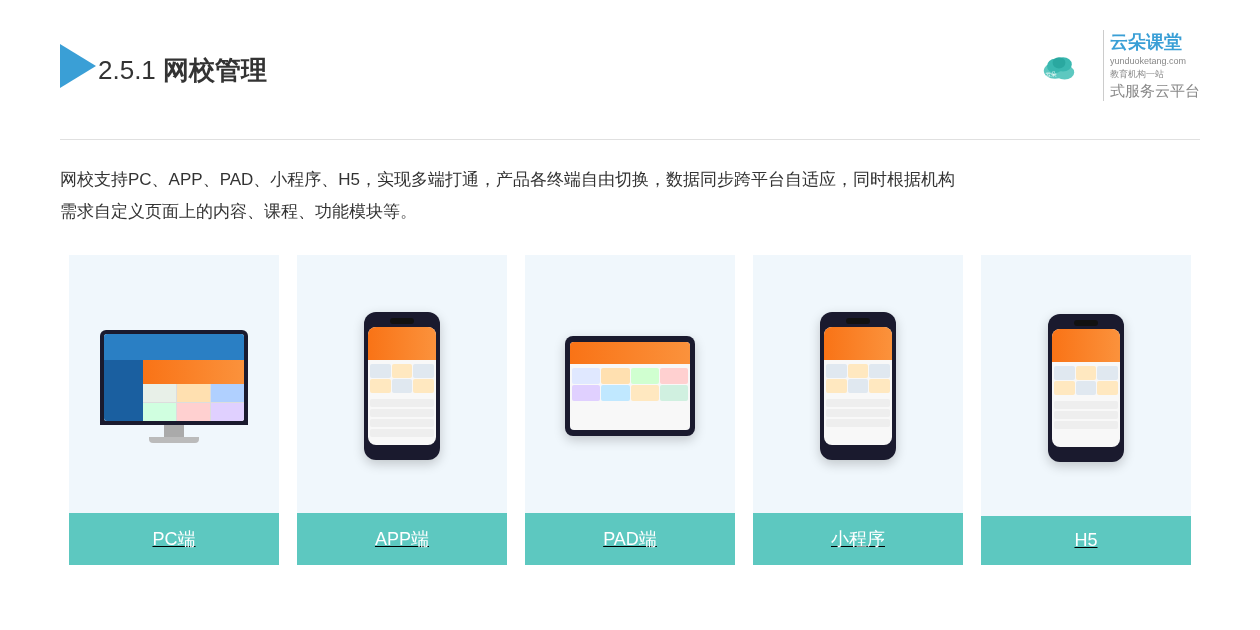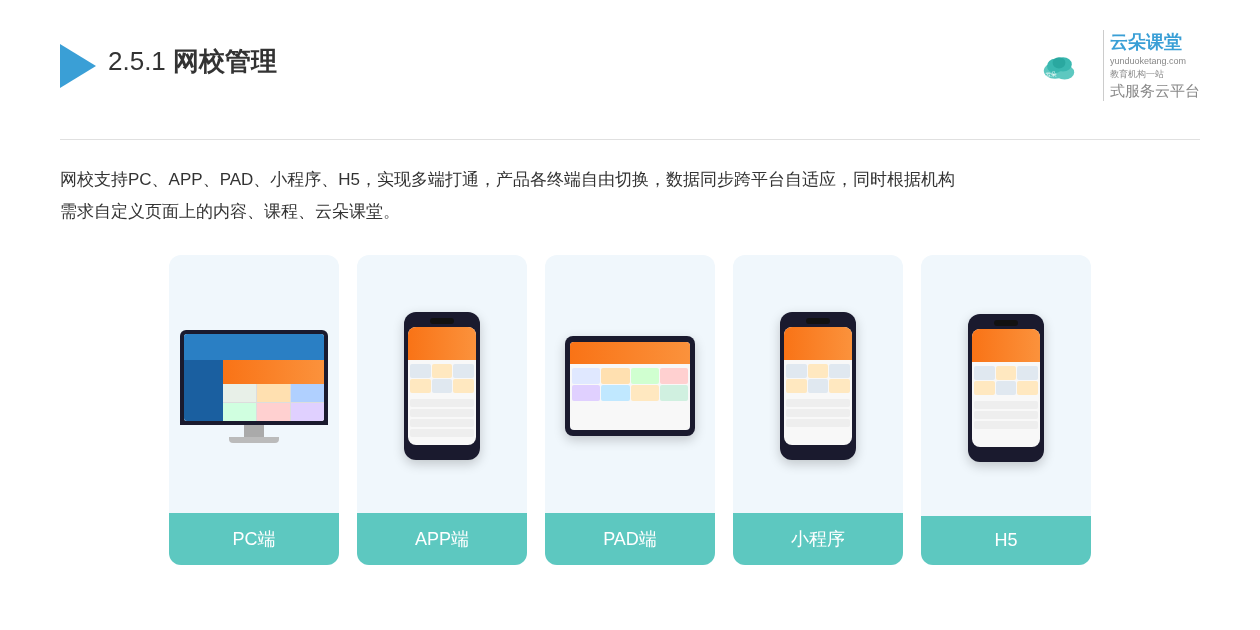--- a/index.html
+++ b/index.html
@@ -23,22 +23,22 @@
     .header {
       display: flex;
       align-items: center;
       justify-content: space-between;
       margin-bottom: 28px;
       padding-bottom: 10px;
     }
 
     .header-left {
       display: flex;
-      align-items: flex-start;
-      gap: 12px;
+      align-items: flex-end;
+      gap: 2px;
     }
 
     .logo-triangle {
       width: 0;
       height: 0;
       border-top: 22px solid transparent;
       border-bottom: 22px solid transparent;
       border-left: 36px solid #3a9fd6;
     }
 
@@ -97,28 +97,29 @@
     
     .cards-section {
       display: flex;
       gap: 18px;
       justify-content: center;
       margin-top: 10px;
     }
 
     .device-card {
       background: #f0f7fc;
-      border-radius: 12px;
-      width: 170px;
+      border-radius: 0;
+      width: 210px;
       min-height: 310px;
       display: flex;
       flex-direction: column;
       align-items: center;
       overflow: hidden;
       flex-shrink: 0;
+      text-decoration: underline;
     }
 
     .device-image-area {
       flex: 1;
       display: flex;
       align-items: center;
       justify-content: center;
       padding: 20px 16px 16px;
       width: 100%;
     }
@@ -354,21 +355,21 @@
         <span style="font-size:9px;color:#888;">教育机构一站</span>
         <span style="font-size:15px;color:#888;">式服务云平台</span>
       </div>
     </div>
   </div>
 
   <div class="header-divider"></div>
 
   <div class="description">
     <div>网校支持PC、APP、PAD、小程序、H5，实现多端打通，产品各终端自由切换，数据同步跨平台自适应，同时根据机构</div>
-    <div>需求自定义页面上的内容、课程、云朵课堂。</div>
+    <div>需求自定义页面上的内容、课程、功能模块等。</div>
   </div>
 
   <div class="cards-section">
 
     <div class="device-card">
       <div class="device-image-area">
         <div class="pc-mock">
           <div class="monitor-body">
             <div class="monitor-screen">
               <div class="screen-content">

